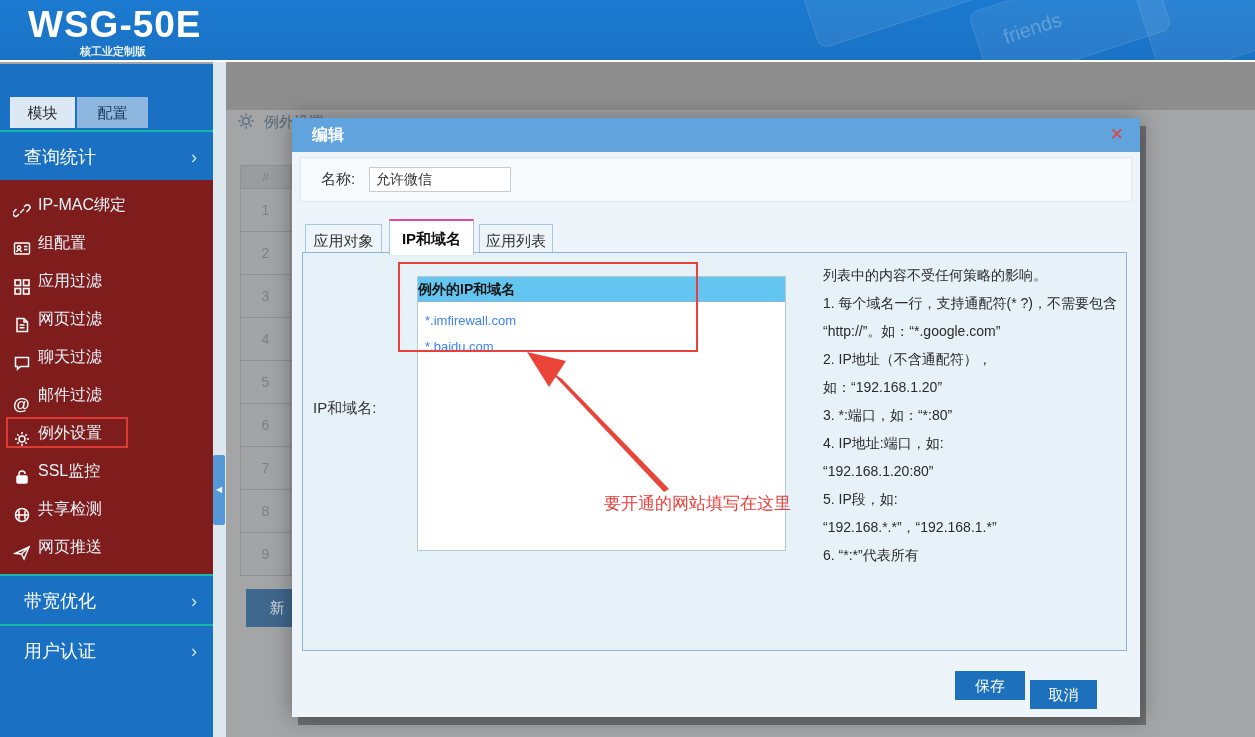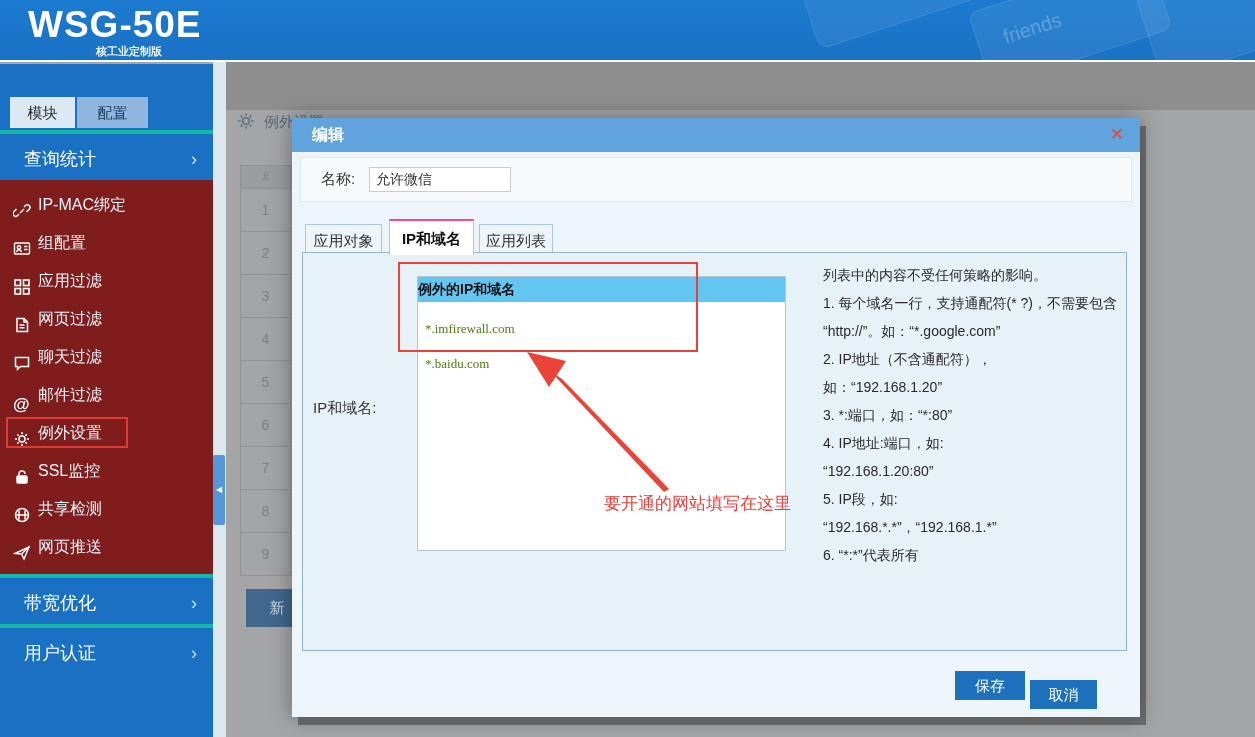--- a/index.html
+++ b/index.html
@@ -3,32 +3,32 @@
 <meta charset="utf-8">
 <style>
   * { margin:0; padding:0; box-sizing:border-box; }
   body { font-family:"Liberation Sans","DejaVu Sans",sans-serif; background:#666; }
   #app { position:relative; width:1255px; height:737px; overflow:hidden; background:#a3a5a7; }
 
   
   .banner { position:absolute; left:0; top:0; width:1255px; height:62px;
     background:linear-gradient(180deg,#1b7ad0 0%,#1a72c4 100%); border-bottom:2px solid #fff; overflow:hidden; }
   .logo { position:absolute; left:28px; top:4px; color:#fff; font-size:37px; font-weight:bold; letter-spacing:1px; }
-  .logo-sub { position:absolute; left:96px; top:44px; color:#eaf3fc; font-size:11px; font-weight:bold;text-align:center; }
+  .logo-sub { position:absolute; left:80px; top:44px; color:#eaf3fc; font-size:11px; font-weight:bold;text-align:center; }
   .keycap { position:absolute; border-radius:10px; background:rgba(255,255,255,0.07); border:1px solid rgba(255,255,255,0.10); transform:rotate(-18deg); }
   .keycap span { display:block; color:rgba(255,255,255,0.25); font-size:20px; padding:22px 0 0 26px; }
 
   
   .sidebar { position:absolute; left:0; top:64px; width:213px; height:673px; background:#1a70c2; }
   .side-tabs { position:relative; height:66px; }
   .side-tab { position:absolute; top:33px; height:31px; text-align:center; font-size:15px; line-height:31px; cursor:pointer; }
   .side-tab.active { left:10px; width:65px; background:#dce8f4; color:#2a2a2a; }
   .side-tab.inactive { left:77px; width:71px; background:#8fb6de; color:#17395c; }
   .side-section { position:relative; height:50px; line-height:50px; color:#fff; font-size:18px;
-    padding-left:24px; border-top:4px solid #14b8a6; cursor:pointer; }
+    padding-left:24px; border-top:2px solid #14b8a6; cursor:pointer; }
   .side-section .chev { position:absolute; right:16px; top:0; font-size:18px; color:#cfe4f7; }
   .chev-down { display:inline-block; transform:rotate(90deg); }
   .submenu { background:#7f1d1d; padding:6px 7px 8px 0; }
   .submenu-item { position:relative; height:38px; line-height:38px; color:#eaf3fa; font-size:16px;
     padding-left:38px; cursor:pointer; }
   .submenu-item .mi { position:absolute; left:13px; top:10px; width:18px; height:18px; }
   .submenu-item .mi svg { width:18px; height:18px; }
   .submenu-item .mi .at { color:#fff; font-size:17px; font-weight:bold; line-height:18px; }
   .hl-box { position:absolute; left:6px; top:3px; width:122px; height:31px; border:2px solid #dd3c35; pointer-events:none; }
 
@@ -65,21 +65,21 @@
     background:#fff; font-size:14px; color:#333; padding:0 6px; font-family:Liberation Sans, sans-serif; }
   .tab { position:absolute; font-size:15px; text-align:center; cursor:pointer; }
   .tab.t-inactive { top:106px; height:31px; line-height:31px; background:#eef5fa; border:1px solid #a9c7e2; color:#333; }
   .tab.t-active { top:101px; height:36px; line-height:36px; background:#fff; border:1px solid #a9c7e2; border-bottom:none;
     border-top:2px solid #ec4899; font-weight:bold; color:#111; z-index:2; }
   .panel { position:absolute; left:10px; top:134px; width:825px; height:399px; background:#e7f1f8; border:1px solid #8fb3d2; }
   .field-label { position:absolute; left:10px; top:146px; font-size:15px; color:#333; }
   .ip-list { position:absolute; left:114px; top:23px; width:369px; height:275px; background:#fff; border:1px solid #b9c6cf; }
   .ip-list-header { height:25px; line-height:25px; background:#63c6f0; border-bottom:1px solid #8fb3d2;
     font-size:14px; font-weight:bold; color:#151515; }
-  .ip-line { font-family:Liberation Serif, serif; font-size:13px; color:#4d7c0f; padding-left:7px; margin-top:19px; }
+  .ip-line { font-family:Liberation Sans, sans-serif; font-size:13px; color:#3b82f6; padding-left:7px; margin-top:11px; }
   .help { position:absolute; left:520px; top:8px; width:300px; }
   .help div { height:28px; line-height:28px; font-size:14px; color:#2b2b2b; white-space:nowrap; }
   .btn { position:absolute; top:553px; height:29px; background:#1d70bc; color:#fff; font-size:15px;
     text-align:center; line-height:29px; cursor:pointer; }
   .btn-save { left:663px; width:70px; }
   .btn-cancel { left:738px; width:67px;margin-top:9px; }
 
   
   .anno-rect { position:absolute; left:398px; top:262px; width:300px; height:90px; border:2px solid #e8403a;
     z-index:20; pointer-events:none; }

